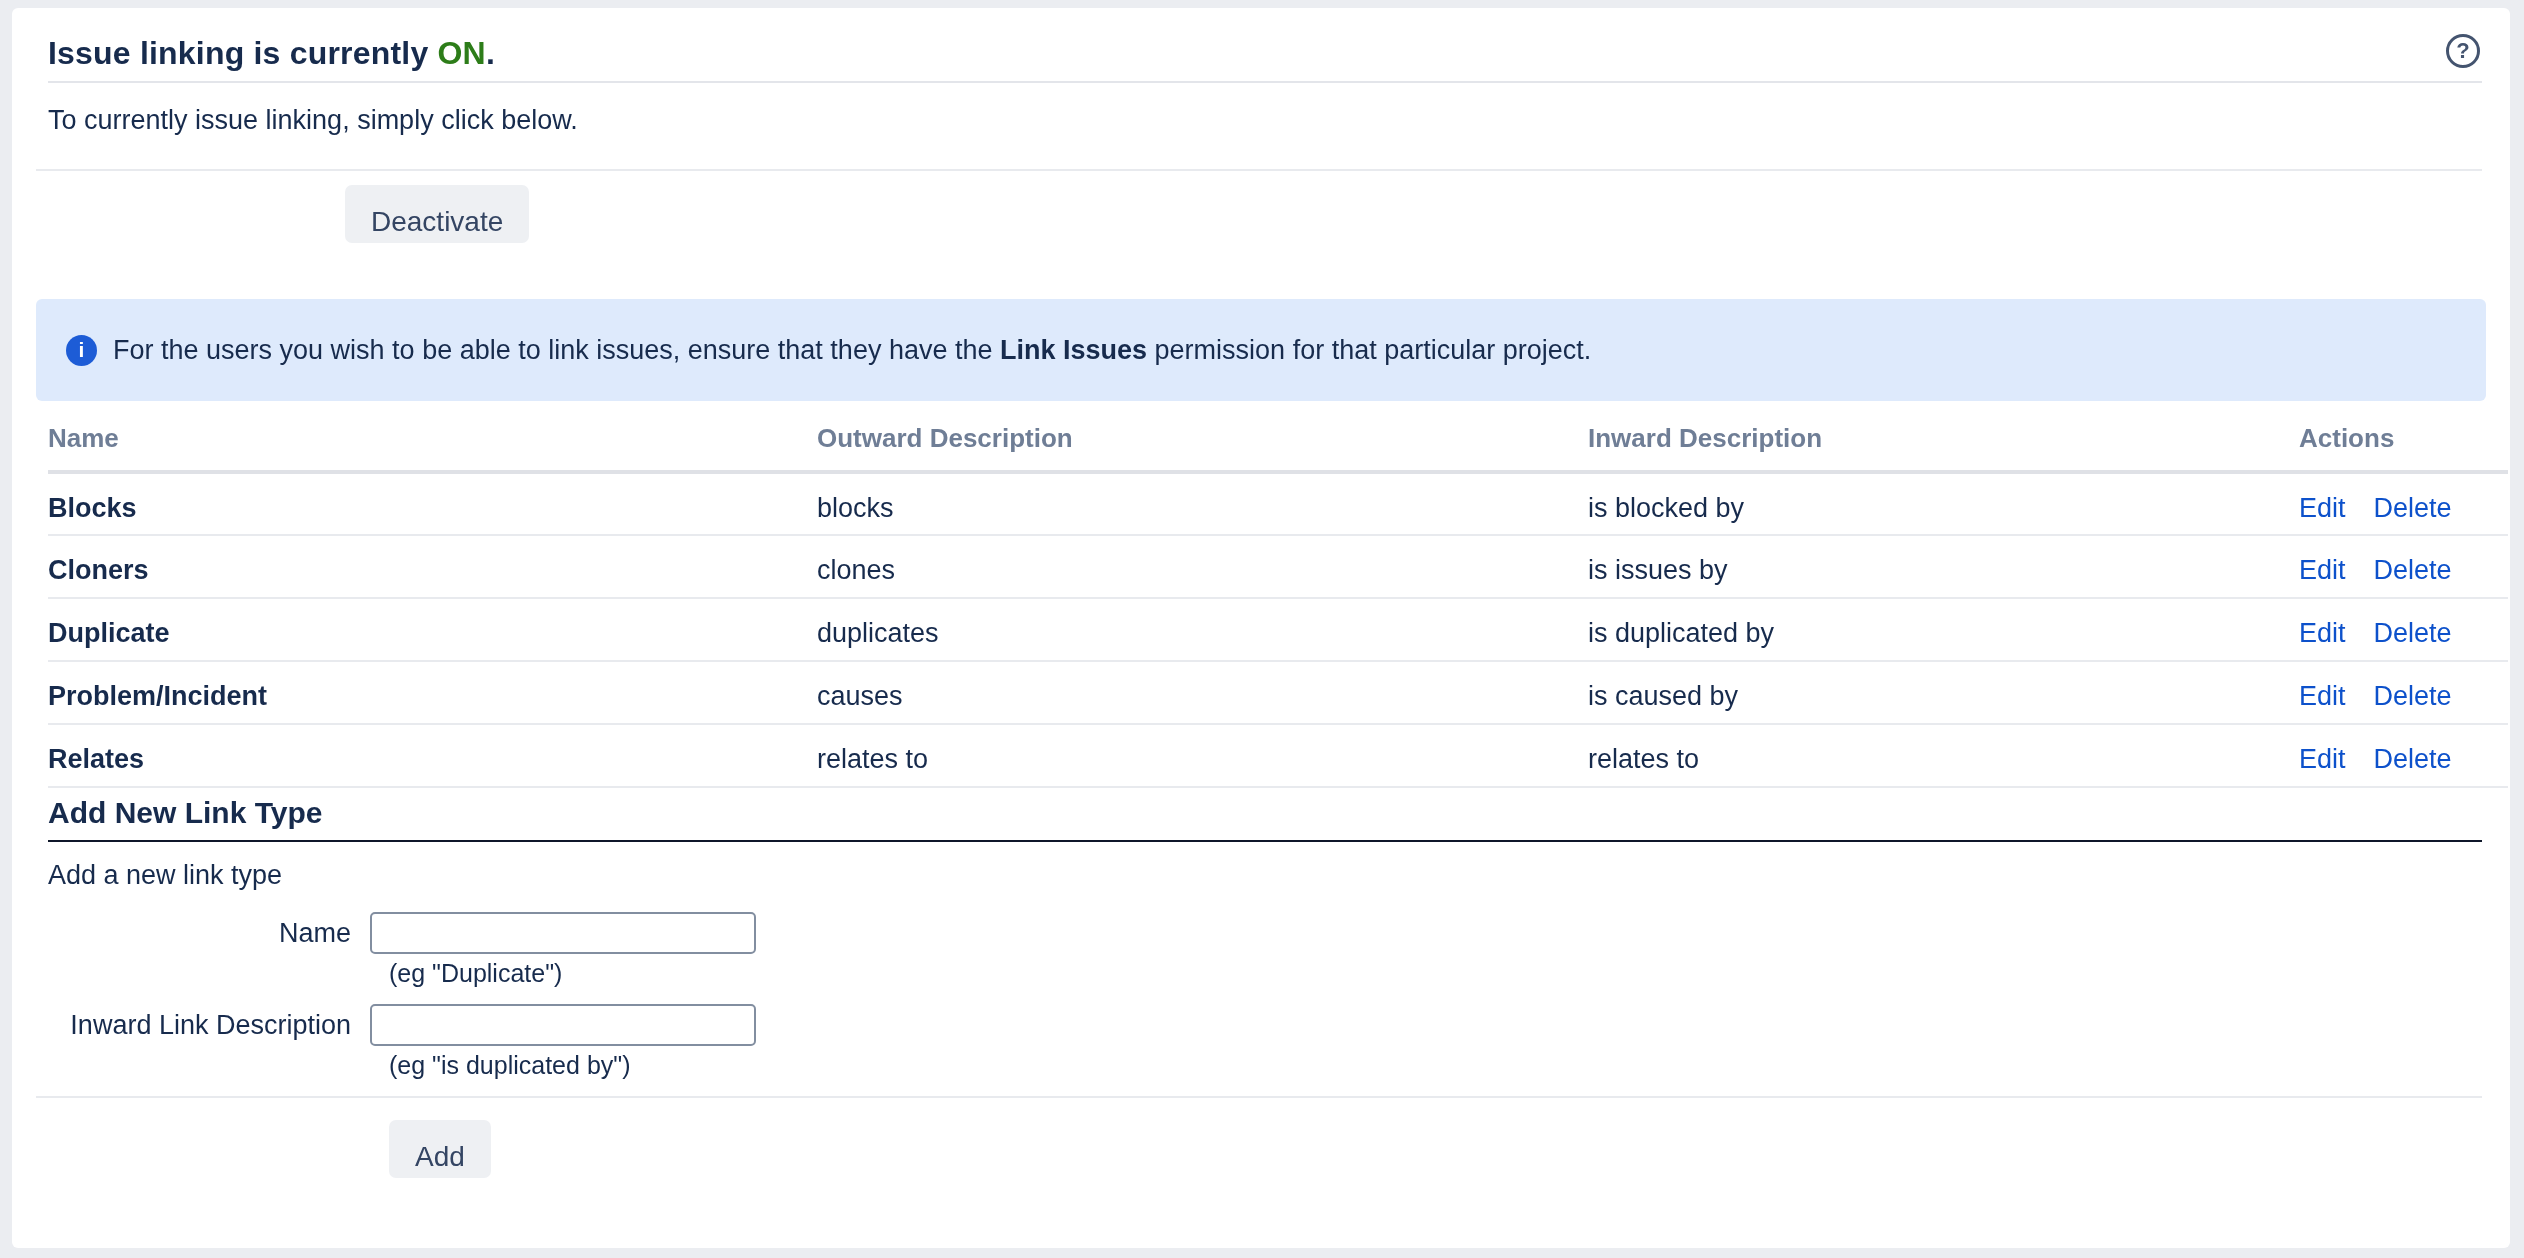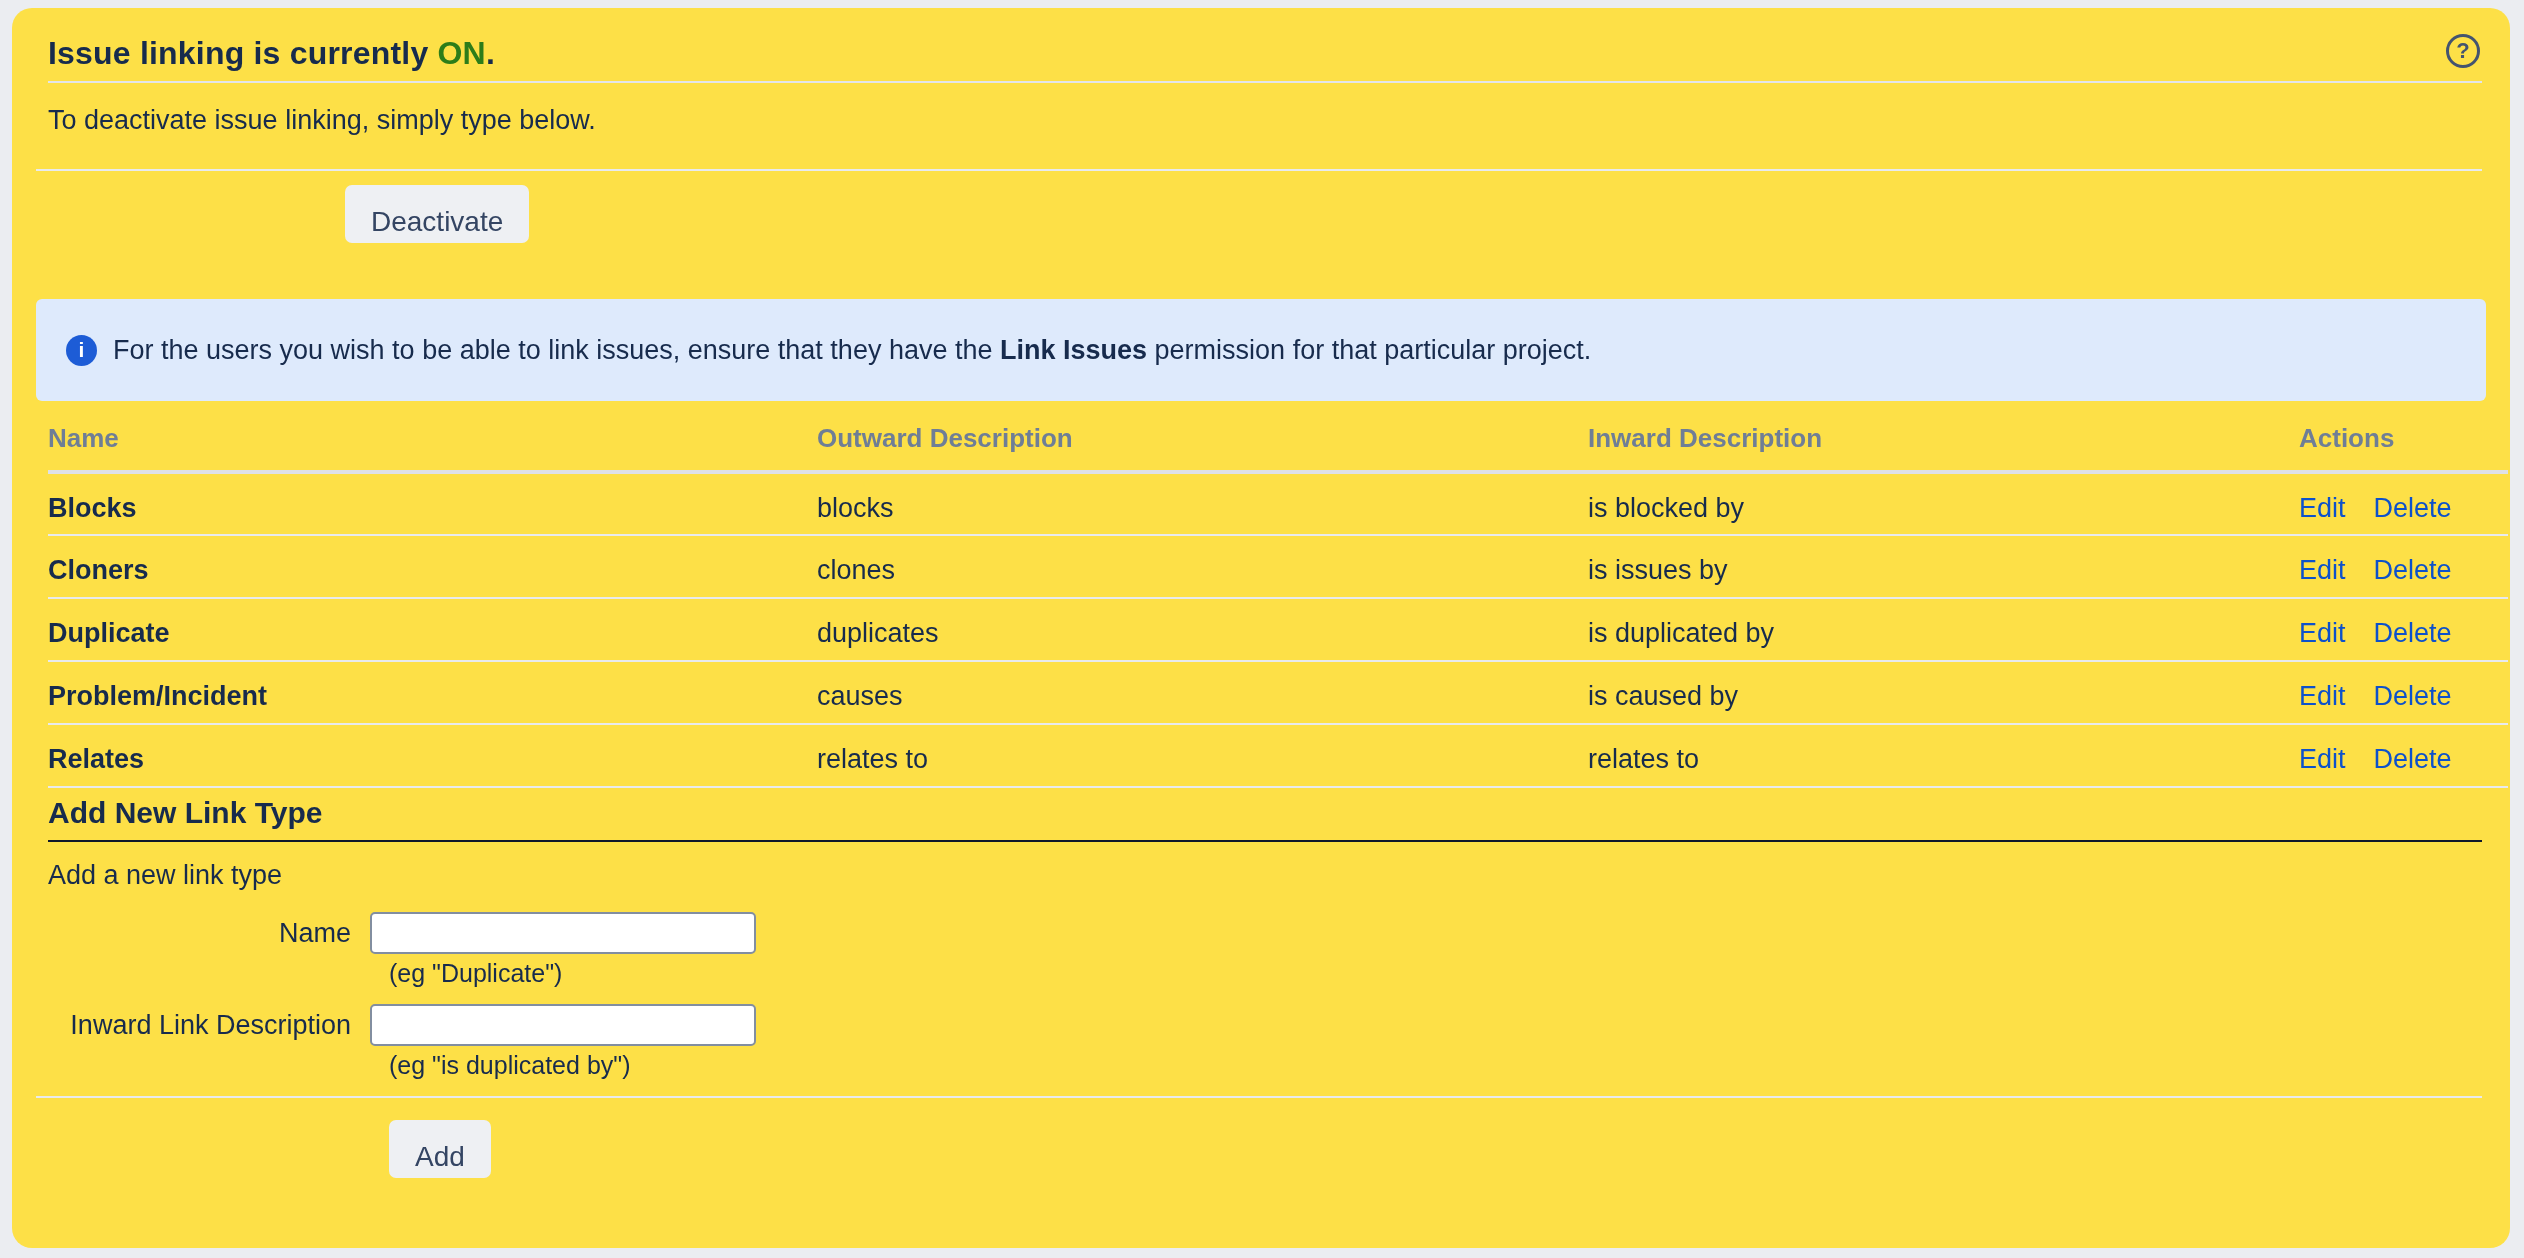--- a/index.html
+++ b/index.html
@@ -8,22 +8,22 @@
     width: 2524px;
     height: 1258px;
     background: #ebedf1;
     font-family: "Liberation Sans", "DejaVu Sans", sans-serif;
     color: #172b4d;
   }
   .card {
     position: absolute;
     left: 12px; top: 8px;
     width: 2498px; height: 1240px;
-    background: #fde047;
-    border-radius: 20px;
+    background: #ffffff;
+    border-radius: 6px;
     padding: 22px 24px 0 24px;
     overflow: hidden;
   }
   .inset { margin-left: 12px; margin-right: 4px; }
 
   
   .title-row {
     display: flex;
     align-items: flex-start;
     justify-content: space-between;
@@ -189,21 +189,21 @@
 
 <div class="card">
 
   
   <div class="title-row inset">
     <h1 class="page-title"><span>Issue linking is currently </span><span class="status-on">ON</span><span>.</span></h1>
     <div class="help-circle">?</div>
   </div>
   <hr class="title-divider">
 
-  <p class="subtitle">To deactivate issue linking, simply type below.</p>
+  <p class="subtitle">To currently issue linking, simply click below.</p>
 
   <hr class="section-divider">
   <div class="deactivate-row">
     <button class="btn btn-deactivate">Deactivate</button>
   </div>
 
   
   <div class="info-banner">
     <span class="info-icon">i</span>
     <span class="info-text"><span>For the users you wish to be able to link issues, ensure that they have the </span><b>Link Issues</b><span> permission for that particular project.</span></span>

